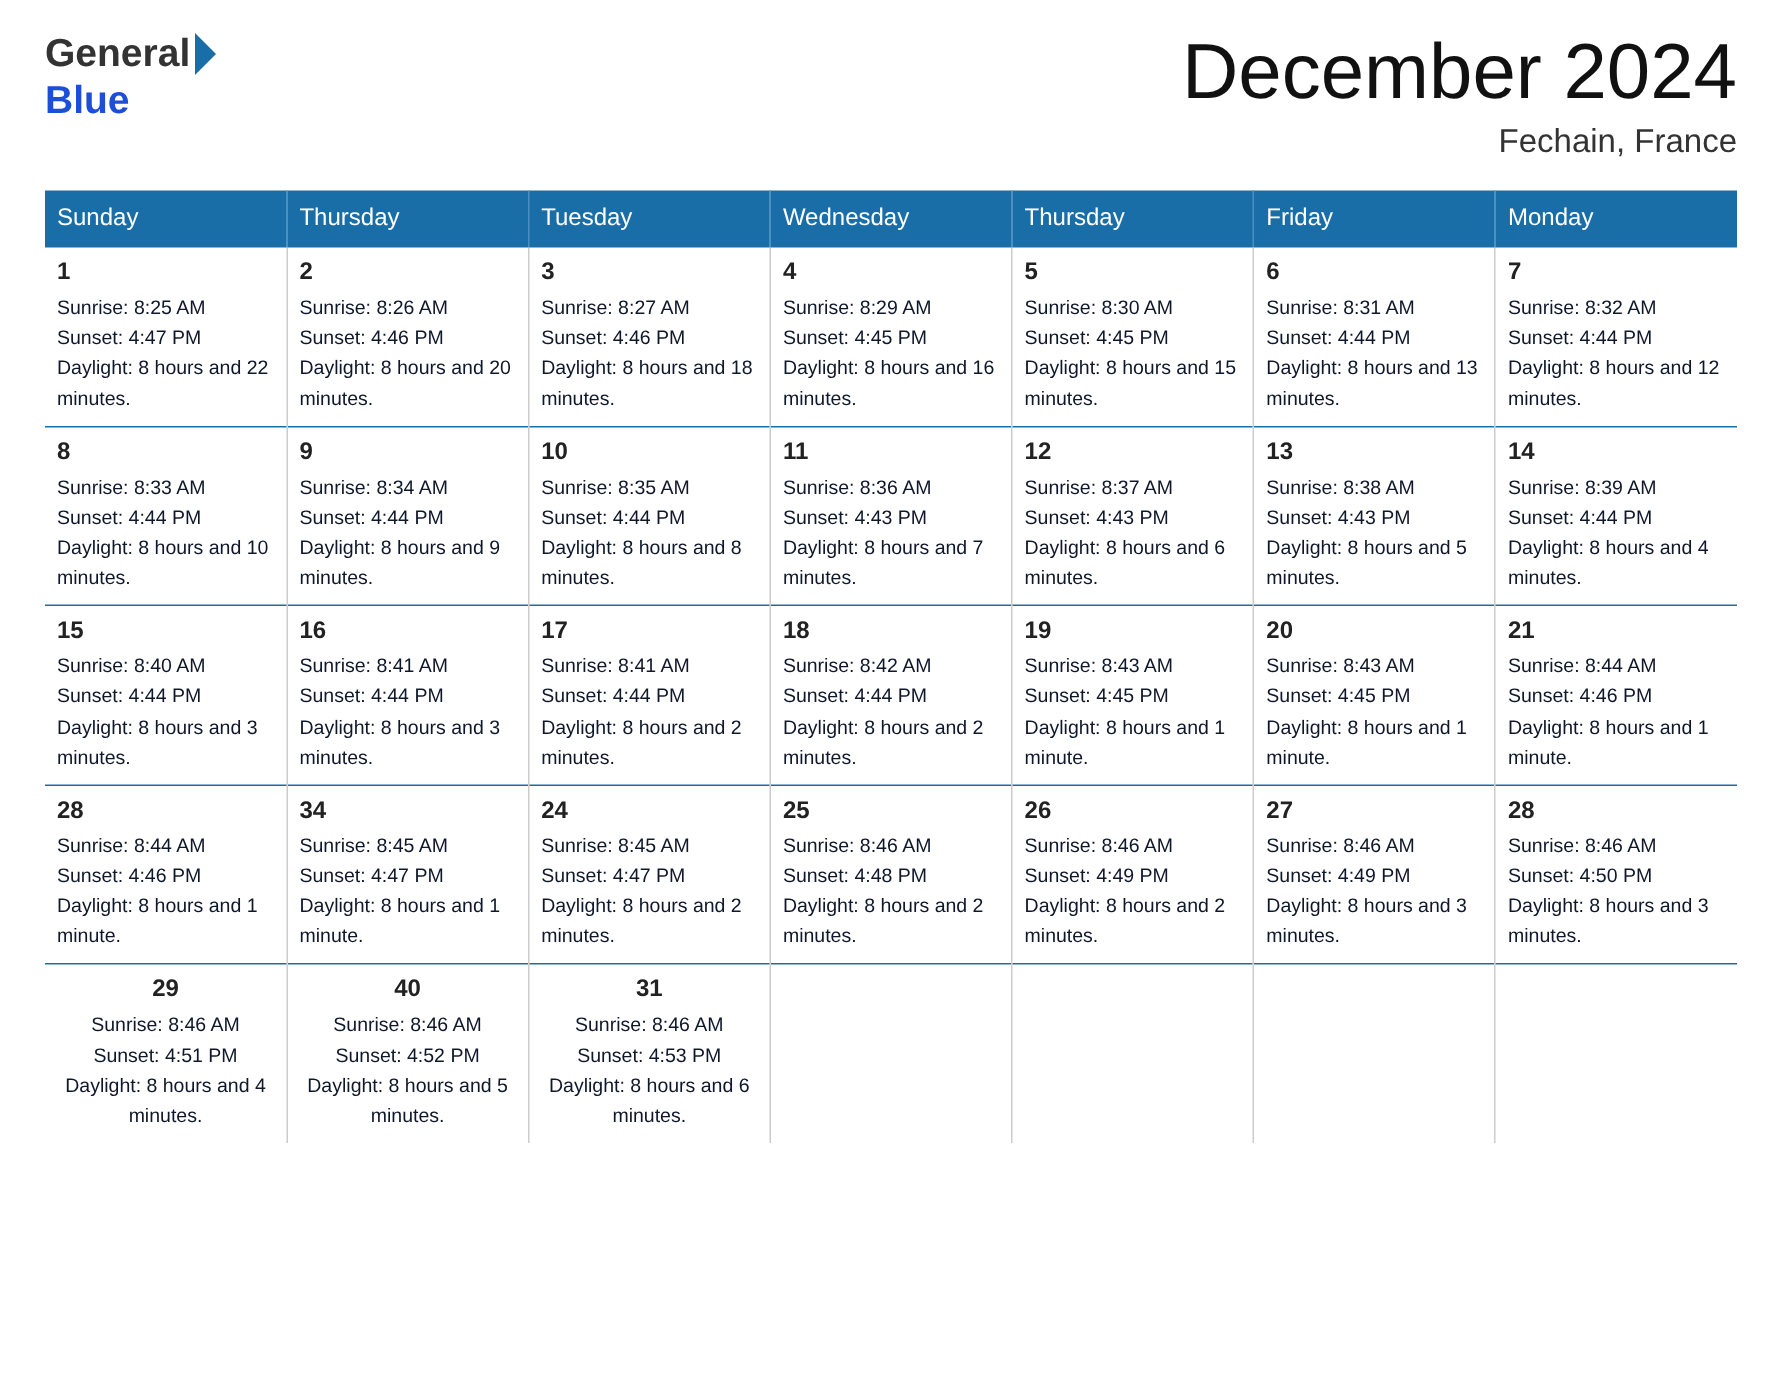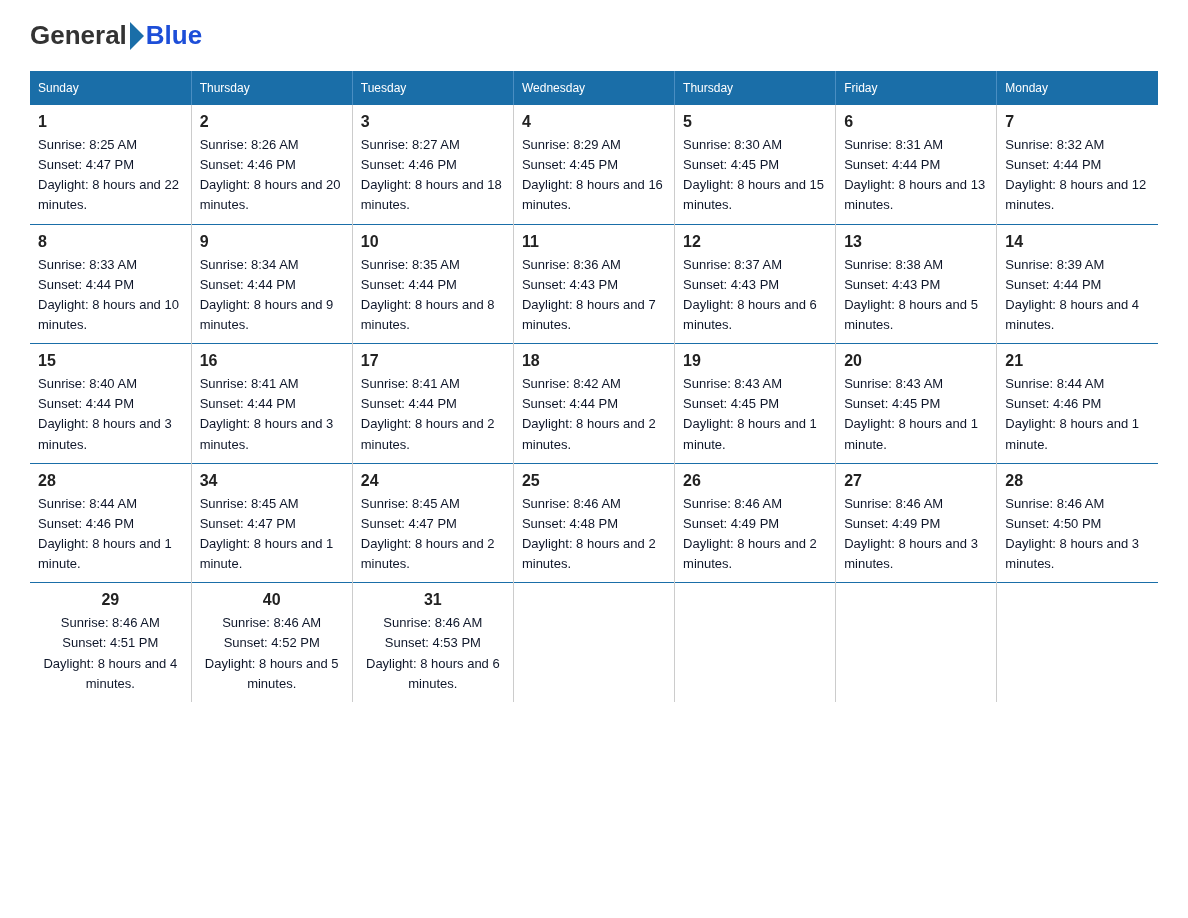--- a/index.html
+++ b/index.html
@@ -11,21 +11,21 @@
       min-height: 918px;
     }
     .header {
       display: flex;
       justify-content: space-between;
       align-items: flex-start;
       margin-bottom: 20px;
     }
     .logo {
       display: flex;
-      flex-direction: row;
+      flex-direction: column;
       align-items: flex-start;
     }
     .logo-text {
       display: flex;
       align-items: center;
       font-size: 26px;
       font-weight: bold;
       color: #333;
     }
     .logo-general { color: #333; }
@@ -62,21 +62,21 @@
       border-collapse: collapse;
       table-layout: fixed;
     }
     thead tr {
       background-color: #1a6ea8;
       color: white;
     }
     thead th {
       padding: 10px 8px;
       text-align: left;
-      font-size: 12px;
+      font-size: 16px;
       font-weight: normal;
       border-right: 1px solid #4a8ec2;
     }
     thead th:last-child { border-right: none; }
     tbody tr {
       border-bottom: 1px solid #1a6ea8;
     }
     tbody td {
       padding: 8px 8px;
       vertical-align: top;
@@ -102,20 +102,24 @@
 </head>
 <body>
 
 <div class="header">
   <div class="logo">
     <div class="logo-text">
       <span class="logo-general">General</span>
       <div class="logo-arrow"></div>
     </div>
     <span class="logo-blue">Blue</span>
+  </div>
+  <div class="title-section">
+    <div class="main-title">December 2024</div>
+    <div class="subtitle">Fechain, France</div>
   </div>
 </div>
 
 <table>
   <thead>
     <tr>
       <th>Sunday</th>
       <th>Thursday</th>
       <th>Tuesday</th>
       <th>Wednesday</th>

